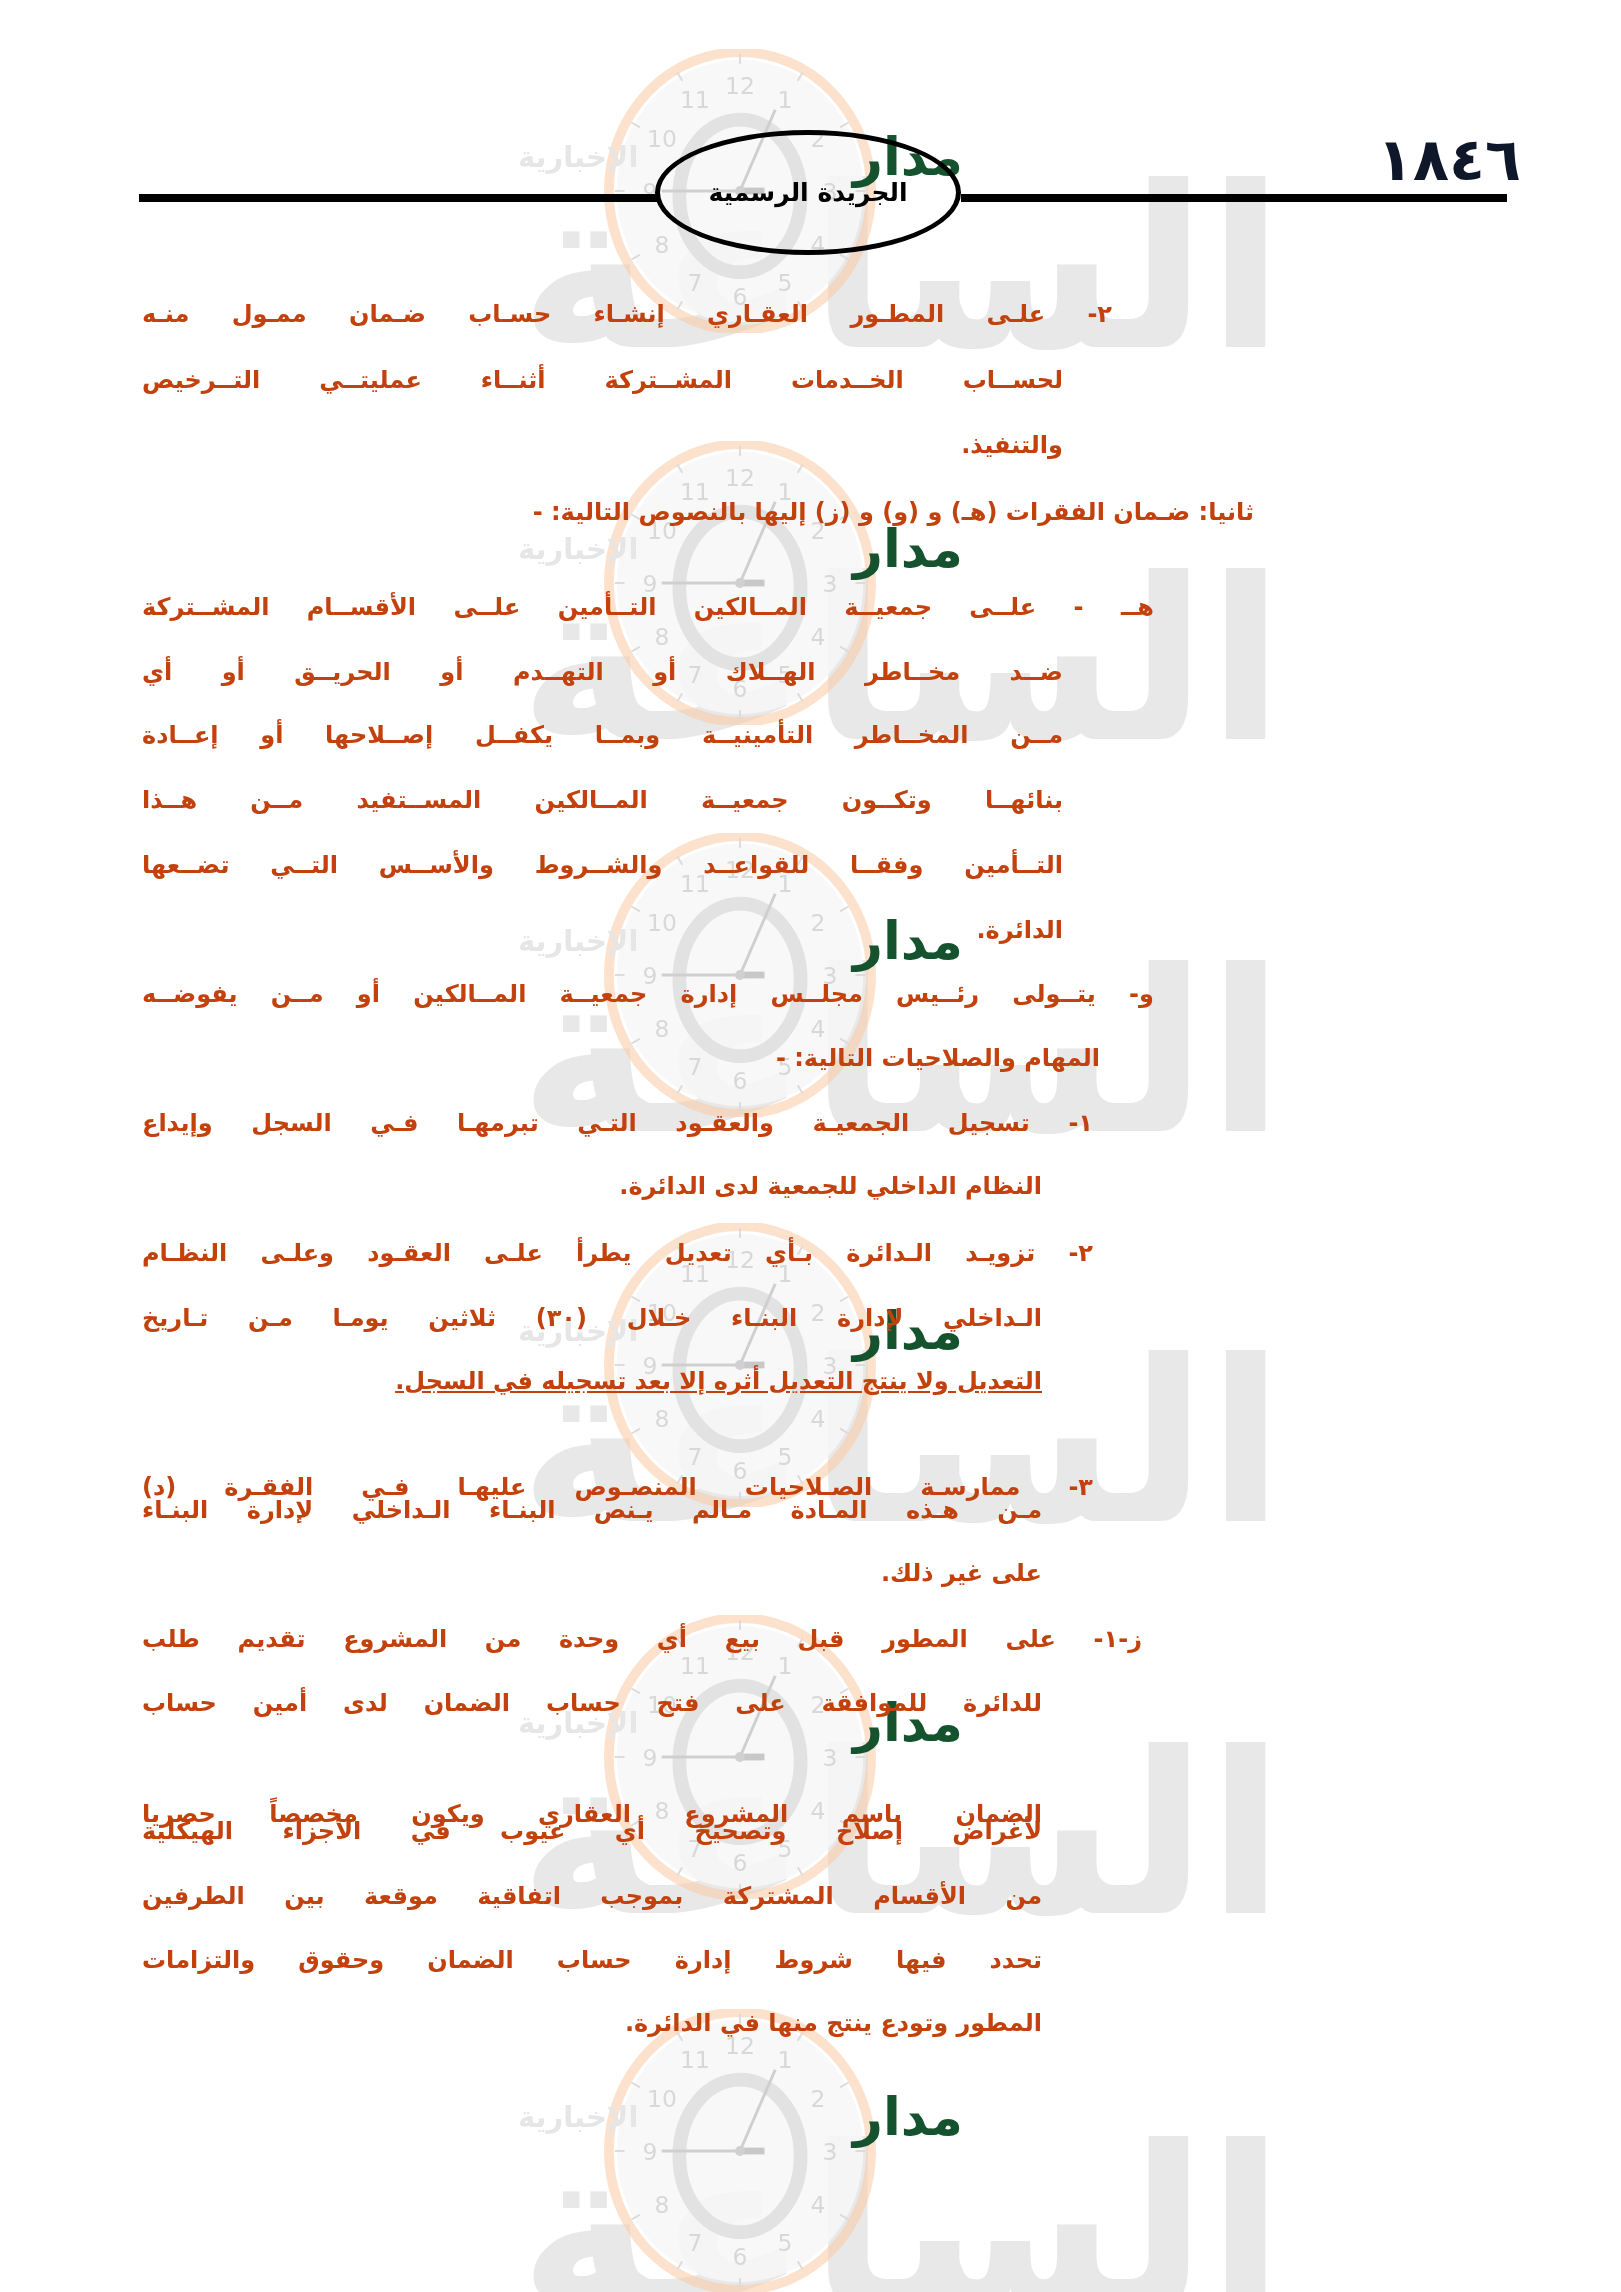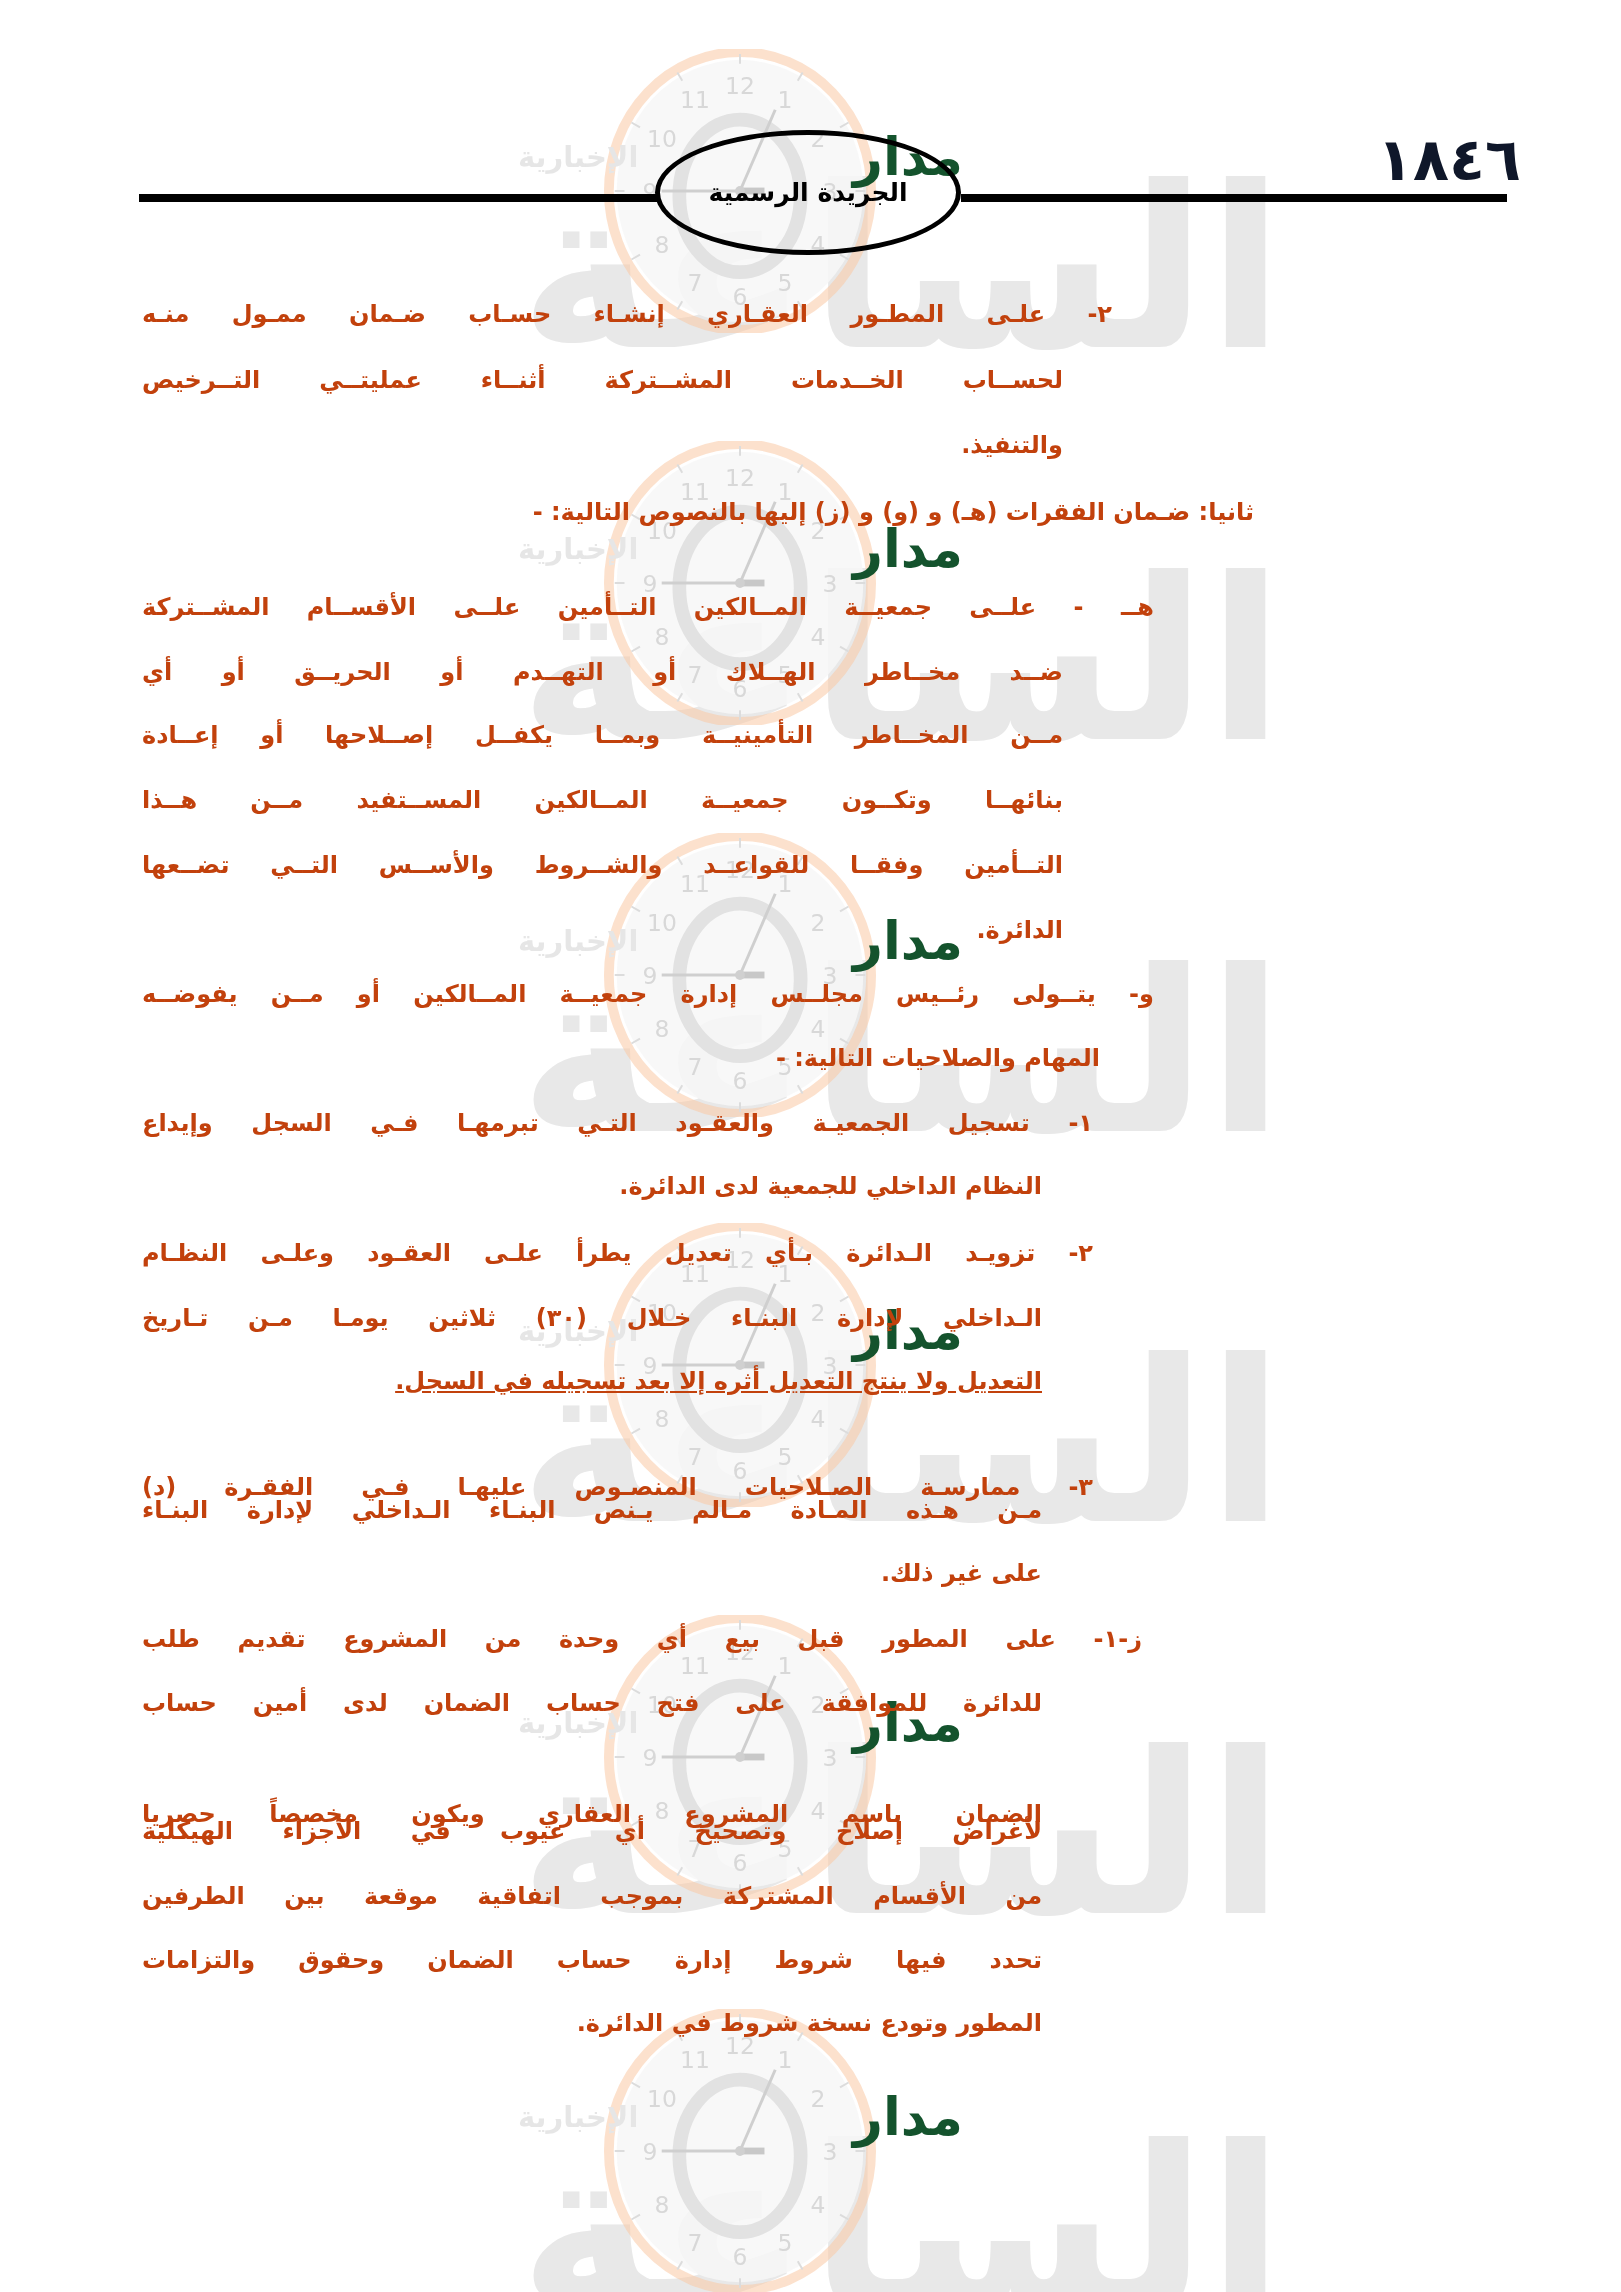--- a/index.html
+++ b/index.html
@@ -291,14 +291,14 @@
 <div class="line just" style="right:528px; top:1434px; width:951px;margin-top:41px;">٣- ممارسـة الصـلاحيات المنصـوص عليهـا فـي الفقـرة (د)</div>
 <div class="line just" style="right:579px; top:1498px; width:900px;">مـن هـذه المـادة مـالم يـنص البنـاء الـداخلي لإدارة البنـاء</div>
 <div class="line" style="right:579px; top:1561px;">على غير ذلك.</div>
 
 <div class="line just" style="right:479px; top:1627px; width:1000px;">ز-١- على المطور قبل بيع أي وحدة من المشروع تقديم طلب</div>
 <div class="line just" style="right:579px; top:1691px; width:900px;">للدائرة للموافقة على فتح حساب الضمان لدى أمين حساب</div>
 <div class="line just" style="right:579px; top:1754px; width:900px;margin-top:48px;">الضمان باسم المشروع العقاري ويكون مخصصاً حصريا</div>
 <div class="line just" style="right:579px; top:1819px; width:900px;">لأغراض إصلاح وتصحيح أي عيوب في الأجزاء الهيكلية</div>
 <div class="line just" style="right:579px; top:1884px; width:900px;">من الأقسام المشتركة بموجب اتفاقية موقعة بين الطرفين</div>
 <div class="line just" style="right:579px; top:1948px; width:900px;">تحدد فيها شروط إدارة حساب الضمان وحقوق والتزامات</div>
-<div class="line" style="right:579px; top:2011px;">المطور وتودع نسخة شروط في الدائرة.</div>
+<div class="line" style="right:579px; top:2011px;">المطور وتودع ينتج منها في الدائرة.</div>
 
 
 </body></html>

